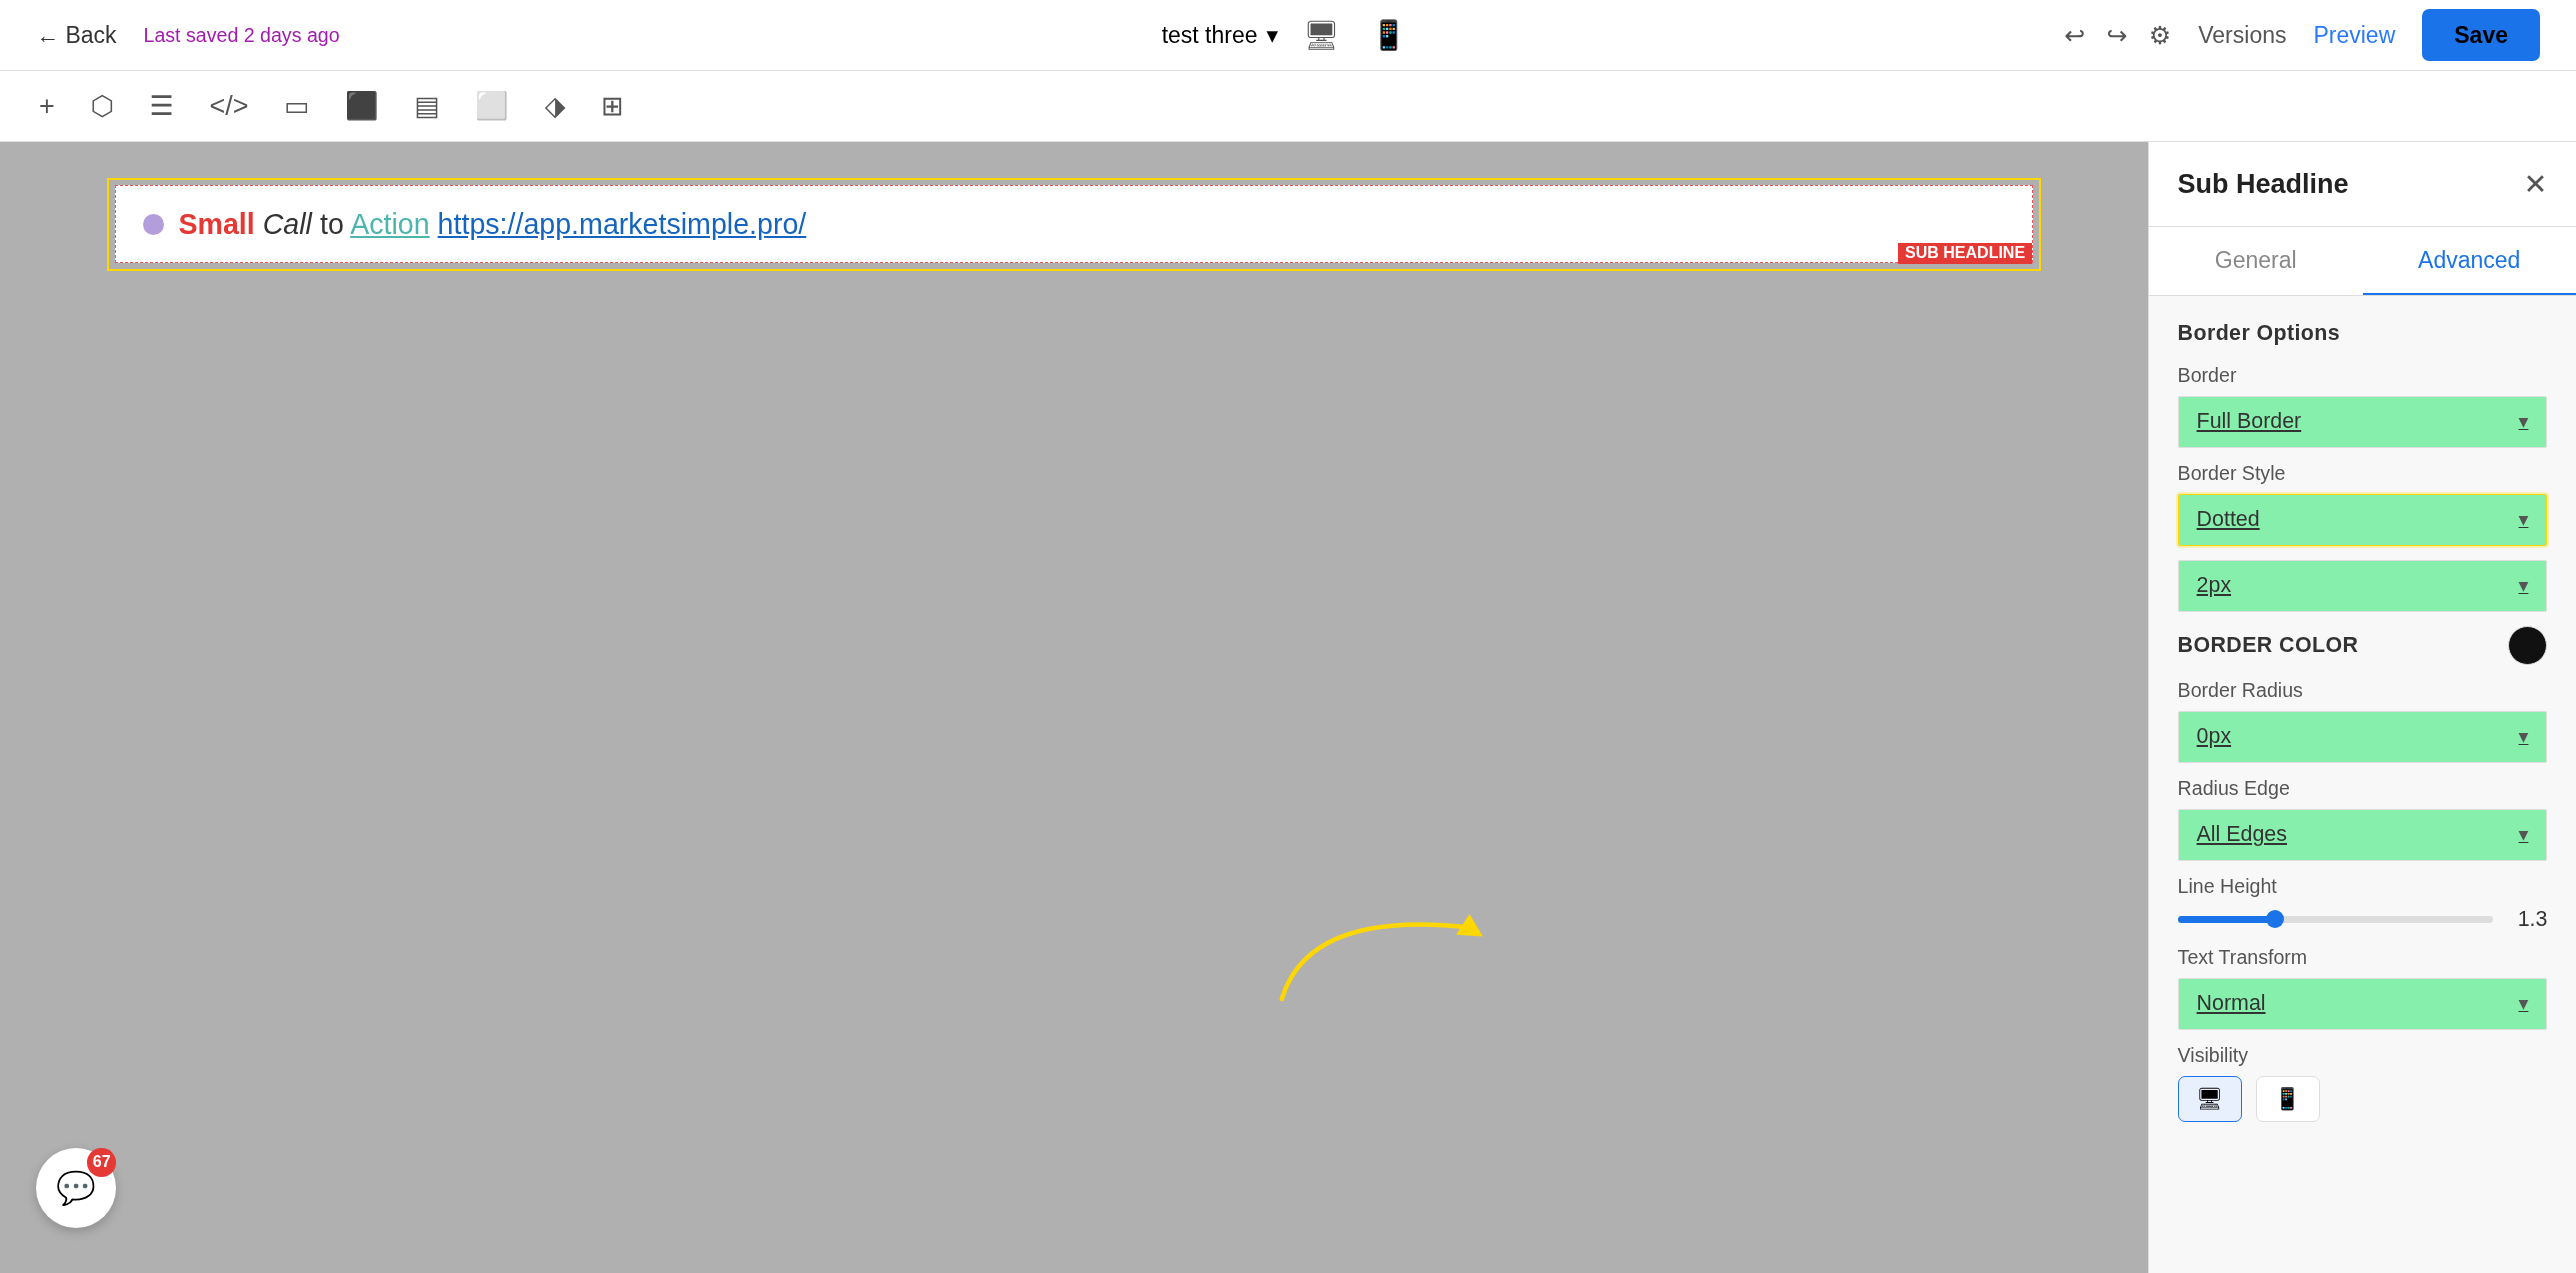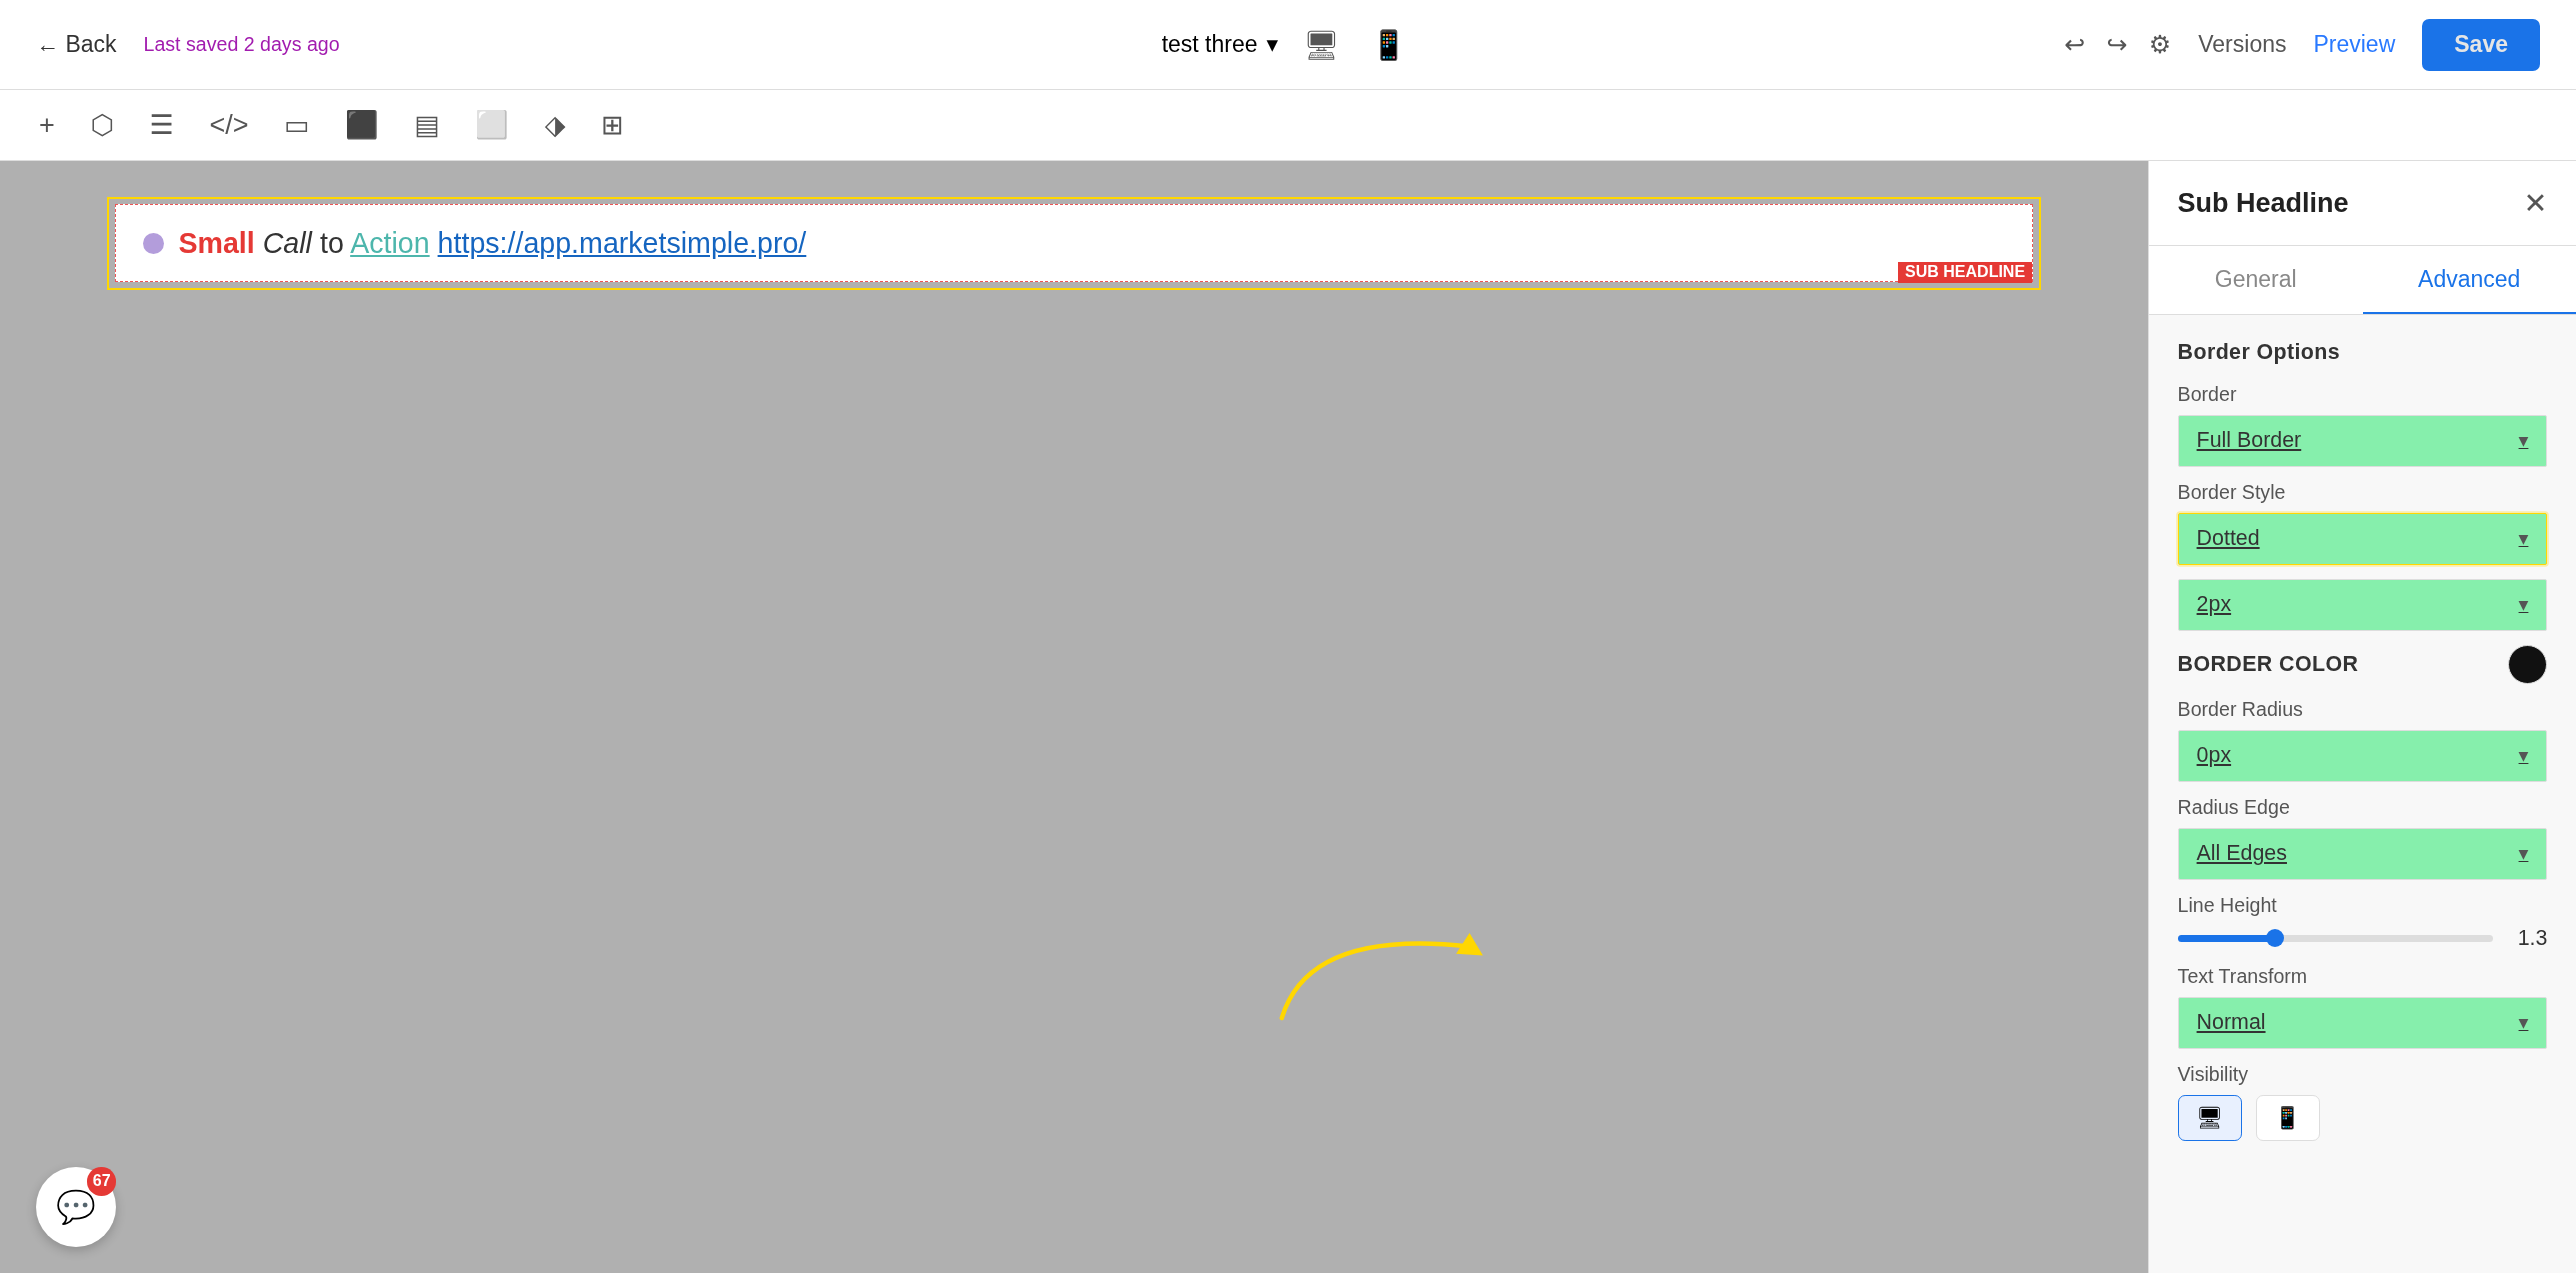--- a/index.html
+++ b/index.html
@@ -1,34 +1,34 @@
 <!DOCTYPE html>
 <html style="font-size:14.3px"><head>
   <meta charset="utf-8">
   <style>
     * { box-sizing: border-box; margin: 0; padding: 0; }
     body { font-family: -apple-system, BlinkMacSystemFont, 'Segoe UI', sans-serif; background: #f0f0f0; width: 2576px; height: 1274px; overflow: hidden; font-size: 21.4px; }
 
     
     .topbar {
       display: flex; align-items: center; justify-content: space-between;
-      background: #fff; height: 90px; padding: 0 36px;
+      background: #fff; height: 71px; padding: 0 36px;
       border-bottom: 0.9px solid #ddd; position: relative; z-index: 10;
     }
     .topbar-left { display: flex; align-items: center; gap: 27px; }
     .back-btn { display: flex; align-items: center; gap: 9px; color: #333; font-size: 23px; cursor: pointer; }
     .last-saved { color: #a21caf; font-size: 19.6px; }
     .topbar-center { position: absolute; left: 50%; transform: translateX(-50%); display: flex; align-items: center; gap: 18px; }
     .project-name { display: flex; align-items: center; gap: 9px; font-size: 23px; font-weight: 500; cursor: pointer; }
     .device-icons { display: flex; gap: 18px; }
     .device-icon { color: #555; font-size: 28.6px; cursor: pointer; padding: 7.1px; border-radius: 5.4px; }
     .topbar-right { display: flex; align-items: center; gap: 27px; }
     .versions-btn { color: #555; font-size: 23px; cursor: pointer; }
     .preview-btn { color: #2979ff; font-size: 23px; font-weight: 500; cursor: pointer; }
-    .save-btn { background: #1a73e8; color: #e5e5e5; border: none; border-radius: 7.1px; padding: 12.5px 32px; font-size: 23px; font-weight: 600; cursor: pointer; }
+    .save-btn { background: #1a73e8; color: #000000; border: none; border-radius: 7.1px; padding: 12.5px 32px; font-size: 23px; font-weight: 600; cursor: pointer; }
     .topbar-actions { display: flex; align-items: center; gap: 21.4px; }
     .icon-btn { color: #555; font-size: 25px; cursor: pointer; }
 
     
     .toolbar {
       display: flex; align-items: center; gap: 21.4px;
       background: #fff; height: 71px; padding: 0 32px;
       border-bottom: 0.9px solid #ddd;
     }
     .toolbar-icon { color: #555; font-size: 27px; cursor: pointer; padding: 7.1px; border-radius: 5.4px; }

